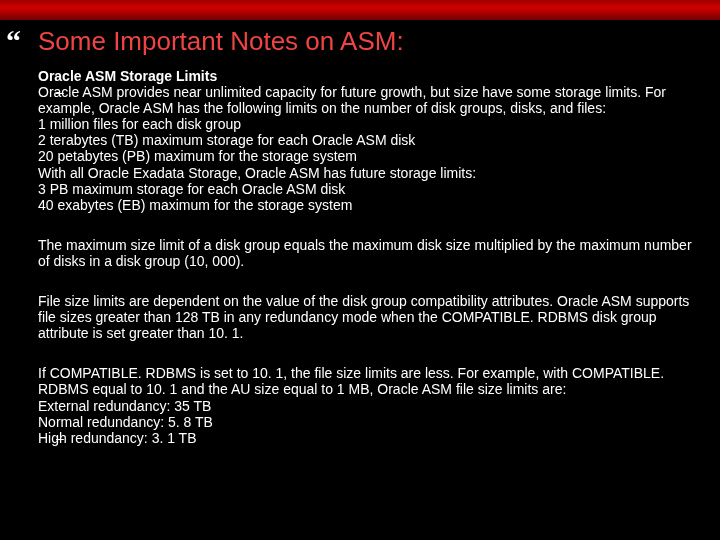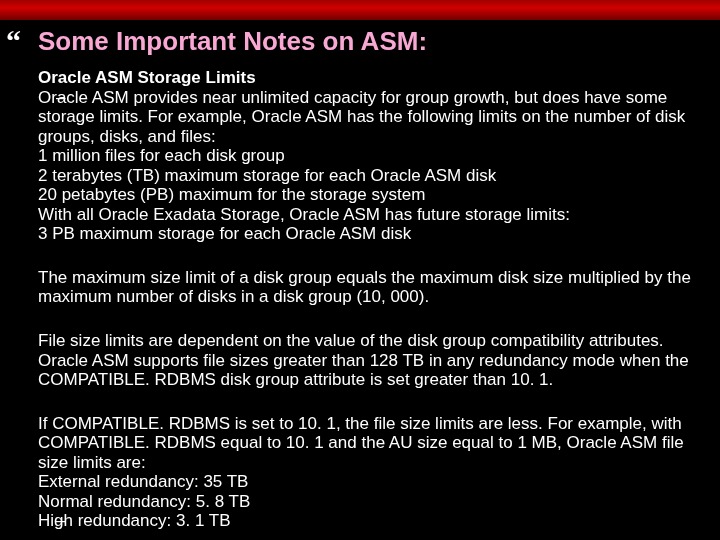--- a/index.html
+++ b/index.html
@@ -26,30 +26,30 @@
     font-size: 30px;
     font-weight: bold;
     color: #fff;
     line-height: 1;
   }
   .title {
     position: absolute;
     top: 26px;
     left: 38px;
     font-size: 26px;
-    font-weight: 700;
-    color: #f9a8d4;
+    font-weight: 400;
+    color: #ef4444;
     text-align: center;
   }
   .content {
     position: absolute;
     top: 68px;
     left: 38px;
     right: 16px;
-    font-size: 17px;
+    font-size: 14px;
     line-height: 1.15;
   }
   .content ul {
     list-style: none;
     margin: 0;
     padding: 0;
   }
   .content li {
     margin: 0;
     padding: 0;
@@ -90,26 +90,27 @@
 </head>
 <body>
 
 <div class="topbar"></div>
 <div class="left-accent">“</div>
 <div class="title">Some Important Notes on ASM:</div>
 
 <div class="content">
   <ul id="bullet-list">
       <li class="b0 bold">Oracle ASM Storage Limits</li>
-      <li class="b1">Oracle ASM provides near unlimited capacity for group growth, but does have some storage limits. For example, Oracle ASM has the following limits on the number of disk groups, disks, and files:</li>
+      <li class="b1">Oracle ASM provides near unlimited capacity for future growth, but size have some storage limits. For example, Oracle ASM has the following limits on the number of disk groups, disks, and files:</li>
       <li class="b2">1 million files for each disk group</li>
       <li class="b3">2 terabytes (TB) maximum storage for each Oracle ASM disk</li>
       <li class="b3">20 petabytes (PB) maximum for the storage system</li>
       <li class="b0">With all Oracle Exadata Storage, Oracle ASM has future storage limits:</li>
       <li class="b3">3 PB maximum storage for each Oracle ASM disk</li>
+      <li class="b3">40 exabytes (EB) maximum for the storage system</li>
       <li class="b0 gap">The maximum size limit of a disk group equals the maximum disk size multiplied by the maximum number of disks in a disk group (10, 000).</li>
       <li class="b0 gap">File size limits are dependent on the value of the disk group compatibility attributes. Oracle ASM supports file sizes greater than 128 TB in any redundancy mode when the COMPATIBLE. RDBMS disk group attribute is set greater than 10. 1.</li>
       <li class="b0 gap">If COMPATIBLE. RDBMS is set to 10. 1, the file size limits are less. For example, with COMPATIBLE. RDBMS equal to 10. 1 and the AU size equal to 1 MB, Oracle ASM file size limits are:</li>
       <li class="b3">External redundancy: 35 TB</li>
       <li class="b3">Normal redundancy: 5. 8 TB</li>
       <li class="b1">High redundancy: 3. 1 TB</li>
     </ul>
 </div>
 
 </body></html>

